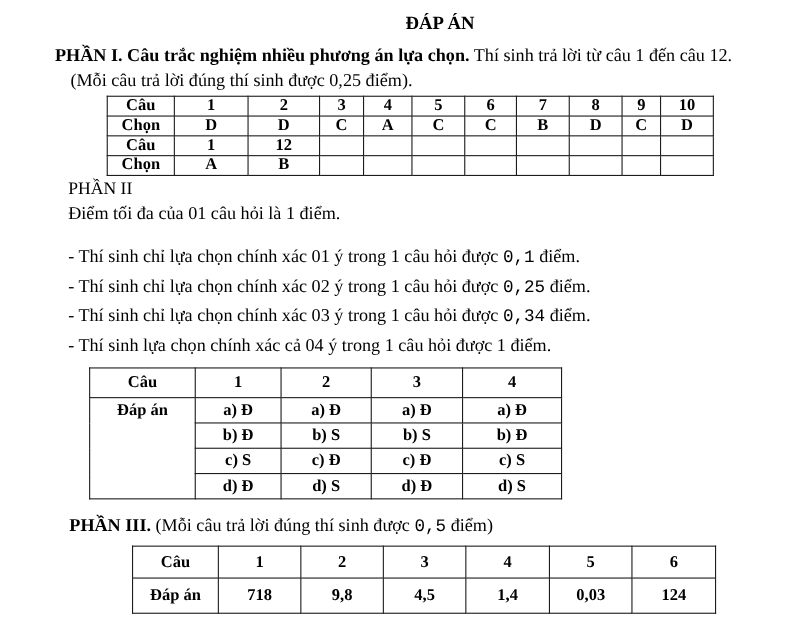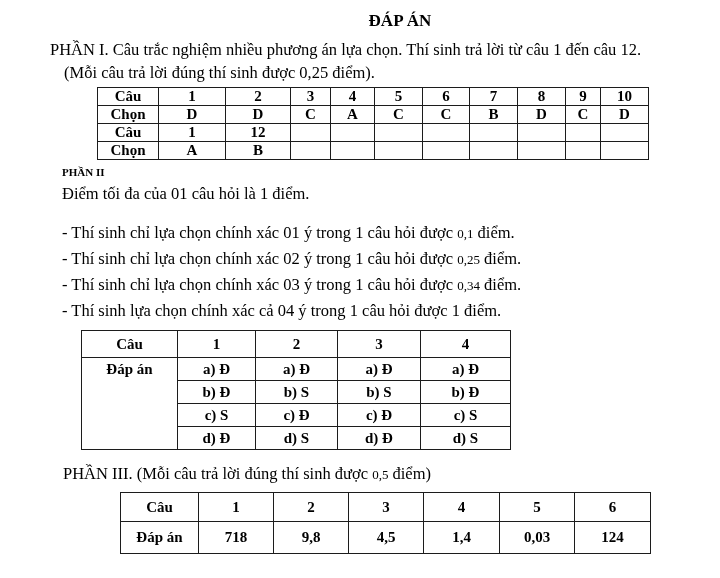--- a/index.html
+++ b/index.html
@@ -17,43 +17,43 @@
     margin-top: 11px;
     padding-left: 80px;
     text-align: center;
     font-weight: bold;
     font-size: 17px;
     line-height: 20px;
   }
 
   .p1-line1 { margin: 7px 0 0 50px; font-size: 16.5px; line-height: 23px; white-space: nowrap; }
   .p1-line2 { margin: 0 0 0 64px;  font-size: 16.5px; line-height: 23px; white-space: nowrap; }
-  .bold { font-weight: normal; }
+  .bold { font-weight: bold; }
 
   table { border-collapse: collapse; table-layout: fixed; }
   td {
     border: 1.5px solid #1c1c1c;
     text-align: center;
     vertical-align: middle;
     font-weight: bold;
     font-size: 15px;
     padding: 0 1px;
     overflow: hidden;
     white-space: nowrap;
   }
 
   .t1 { margin: 3px 0 0 97px; width: 551px; }
   .t1 td { height: 18px; }
 
-  .part2-heading { margin: 2px 0 0 62px; font-weight: bold; font-size: 11px; line-height: 20px; }
+  .part2-heading { margin: 2px 0 0 62px; font-weight: normal; font-size: 16px; line-height: 20px; }
   .part2-intro   { margin: 1px 0 0 62px; font-size: 16.5px; line-height: 22px; }
 
   .bullets { margin: 15px 0 0 62px; font-size: 16.5px; }
   .bullet  { line-height: 25px; white-space: nowrap; }
-  .score   { font-family: Liberation Serif, serif; font-size: 13px; }
+  .score   { font-family: Liberation Mono, monospace; font-size: 16px; }
 
   .t2 { margin: 6px 0 0 81px; width: 429px; }
   .t2 td.hcell { height: 27px; }
   .t2 td.bcell { height: 23px; margin-top: 25px; }
   .t2 td.rowlabel { vertical-align: top; padding-top: 3px; height: auto; }
 
   .part3-heading { margin: 13px 0 0 63px; font-size: 16.5px; line-height: 22px; white-space: nowrap; }
 
   .t3 { margin: 6px 0 0 120px; width: 530px; }
   .t3 td.hcell { height: 29px; }

